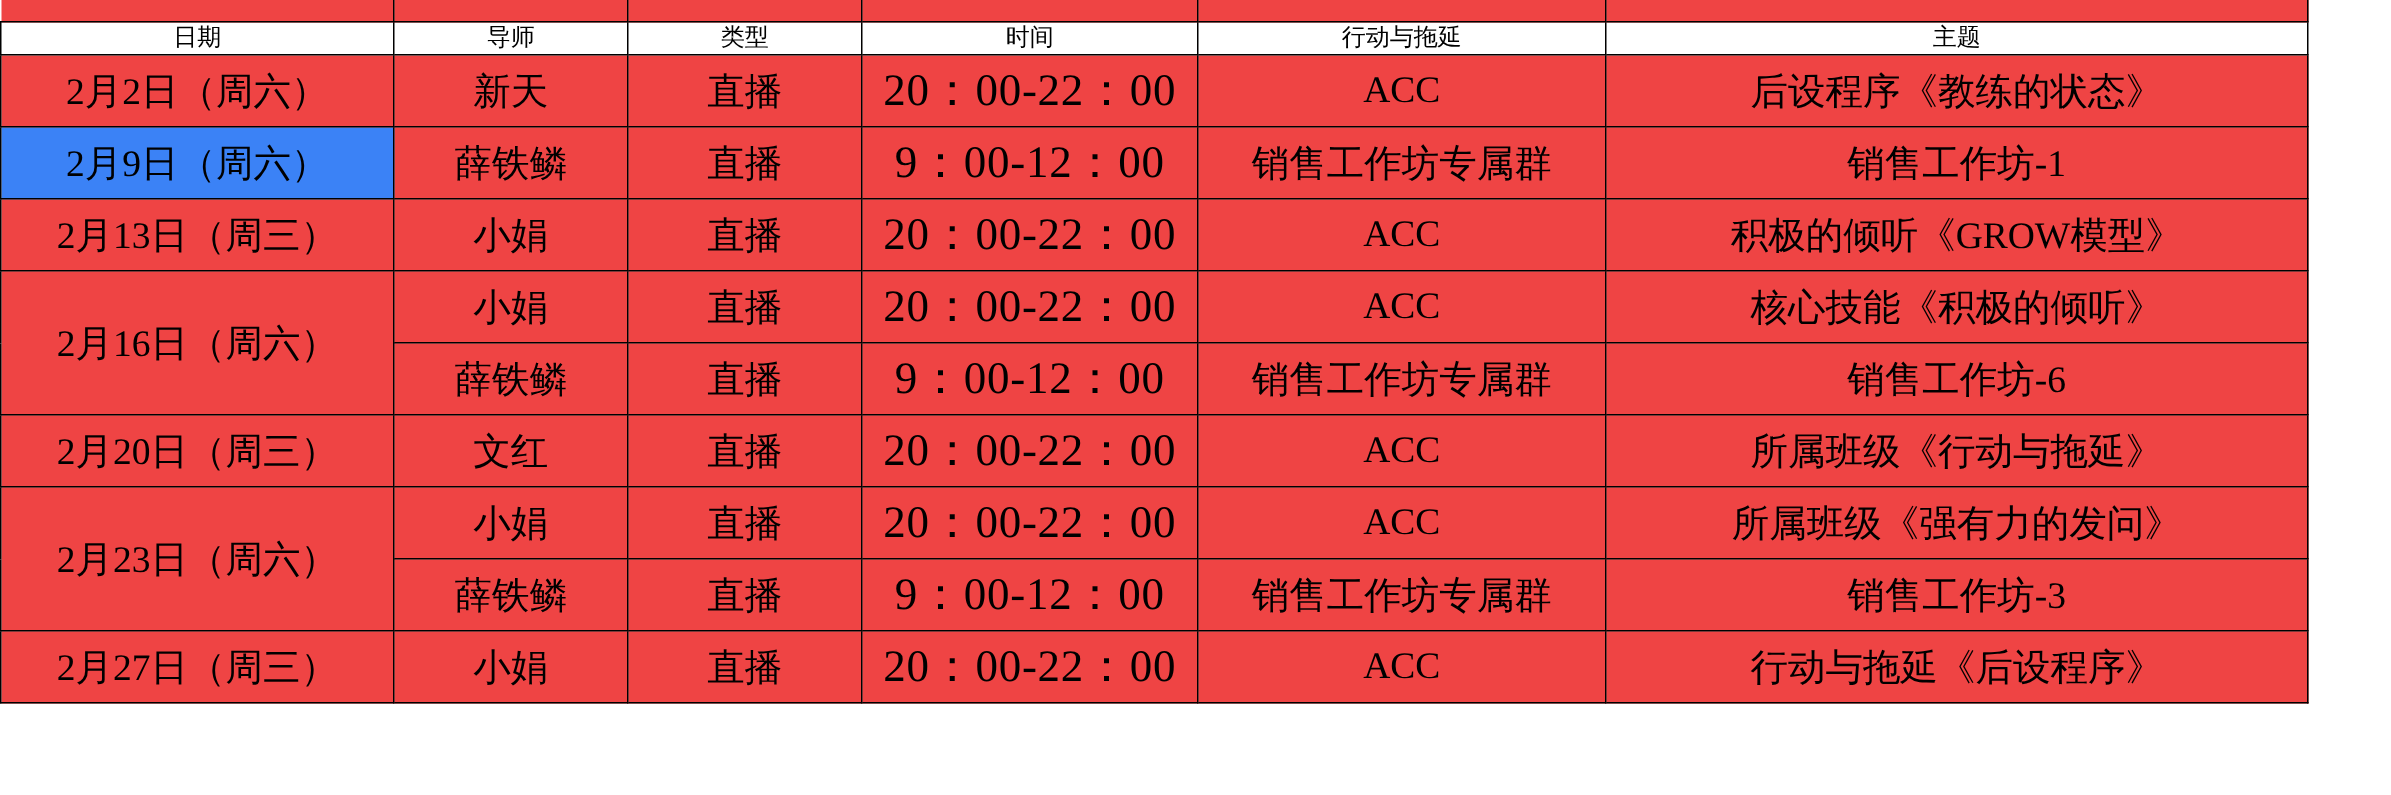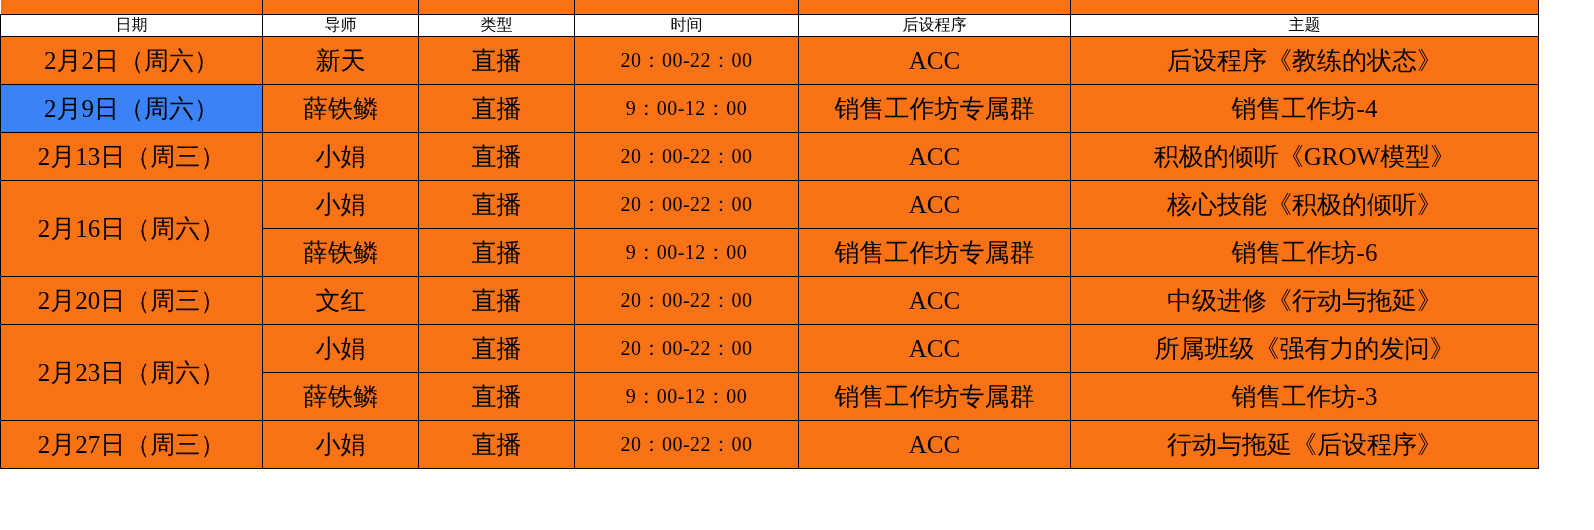--- a/index.html
+++ b/index.html
@@ -49,27 +49,27 @@
     border-bottom: 1px solid #000;
   }
   tr.spacer td.nb {
     border-left: none;
     border-right: none;
     border-bottom: none;
   }
   tbody td {
     height: 47px;
     font-size: 25px;
-    background: #f97316;
+    background: #ef4444;
   }
   td.selected {
     background: #3b82f6;
   }
   td.time {
-    font-size: 20px;
+    font-size: 30px;
     letter-spacing: 0.5px;
   }
   td.date {
     font-size: 25px;
   }
 </style>
 </head>
 <body>
 
 <div class="sheet">
@@ -89,38 +89,38 @@
           <td></td>
           <td></td>
           <td></td>
           <td></td>
         </tr>
         <tr>
           <th>日期</th>
           <th>导师</th>
           <th>类型</th>
           <th>时间</th>
-          <th>后设程序</th>
+          <th>行动与拖延</th>
           <th>主题</th>
         </tr>
         <tr>
           <td class="date">2月2日（周六）</td>
           <td>新天</td>
           <td>直播</td>
           <td class="time">20：00-22：00</td>
           <td>ACC</td>
           <td>后设程序《教练的状态》</td>
         </tr>
         <tr>
           <td class="date selected">2月9日（周六）</td>
           <td>薛铁鳞</td>
           <td>直播</td>
           <td class="time">9：00-12：00</td>
           <td>销售工作坊专属群</td>
-          <td>销售工作坊-4</td>
+          <td>销售工作坊-1</td>
         </tr>
         <tr>
           <td class="date">2月13日（周三）</td>
           <td>小娟</td>
           <td>直播</td>
           <td class="time">20：00-22：00</td>
           <td>ACC</td>
           <td>积极的倾听《GROW模型》</td>
         </tr>
         <tr>
@@ -137,21 +137,21 @@
           <td class="time">9：00-12：00</td>
           <td>销售工作坊专属群</td>
           <td>销售工作坊-6</td>
         </tr>
         <tr>
           <td class="date">2月20日（周三）</td>
           <td>文红</td>
           <td>直播</td>
           <td class="time">20：00-22：00</td>
           <td>ACC</td>
-          <td>中级进修《行动与拖延》</td>
+          <td>所属班级《行动与拖延》</td>
         </tr>
         <tr>
           <td class="date" rowspan="2">2月23日（周六）</td>
           <td>小娟</td>
           <td>直播</td>
           <td class="time">20：00-22：00</td>
           <td>ACC</td>
           <td>所属班级《强有力的发问》</td>
         </tr>
         <tr>

